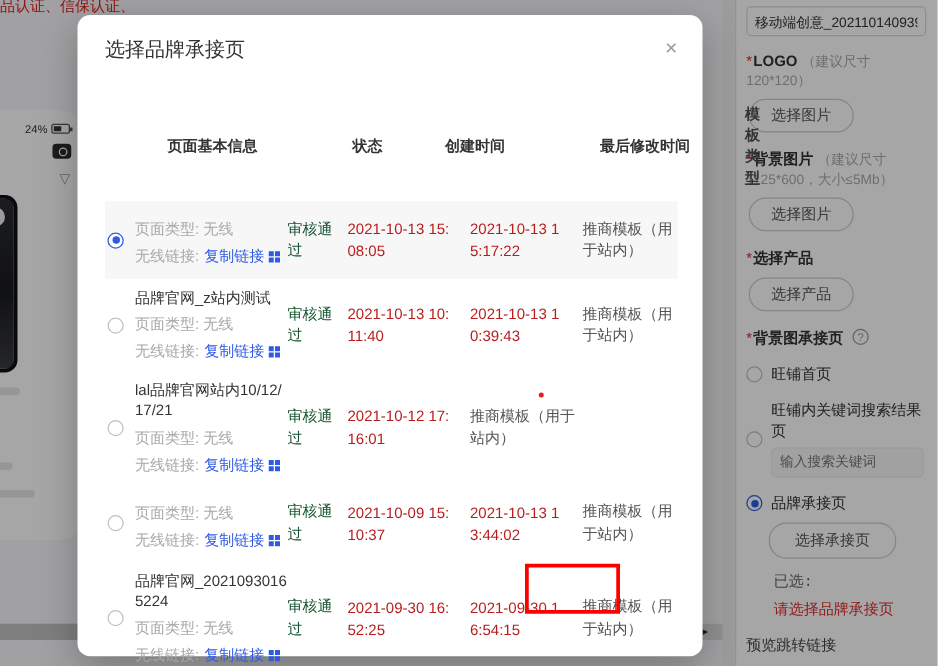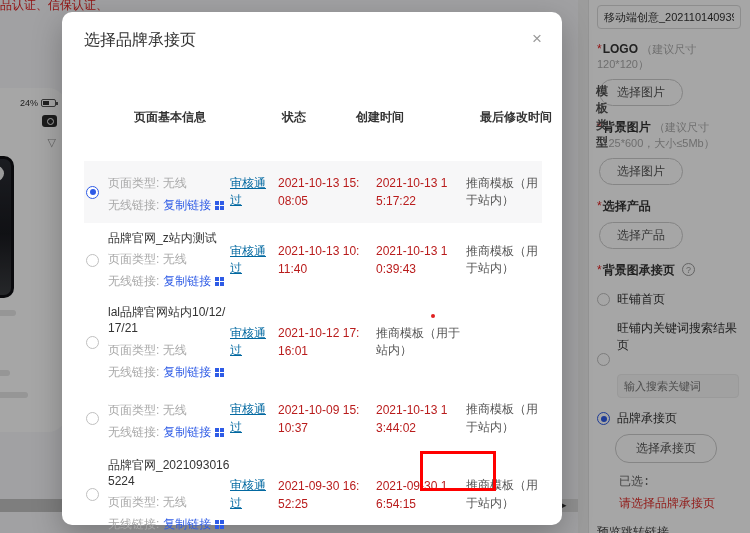--- a/index.html
+++ b/index.html
@@ -62,21 +62,21 @@
   }
   .help-circle {
     display:inline-block; width:13px; height:13px; border:1px solid #999; border-radius:50%;
     color:#999; font-size:9px; line-height:12px; text-align:center; vertical-align:1px; margin-left:4px;
   }
   .radio-row { display:flex; align-items:center; gap:7px; margin-top:12px; }
   .radio { width:13px; height:13px; border:1px solid #c0c0c0; border-radius:50%; background:#fff; flex:none; }
   .radio.checked { border-color:#2e5be6; position:relative; }
   .radio.checked::after { content:""; position:absolute; left:2.5px; top:2.5px; width:6px; height:6px; background:#2e5be6; border-radius:50%; }
   .kw-wrap { margin-top:12px; display:flex; align-items:center; gap:7px; }
-  .kw-col { display:flex; flex-direction:column; gap:20px; }
+  .kw-col { display:flex; flex-direction:column; gap:4px; }
   .kw-label { color:#333; }
   .kw-input { width:122px; height:24px; border:1px solid #ededed; border-radius:4px; background:#f7f7f7; font-size:11px; padding:0 6px; color:#bbb;
     font-family:"Liberation Sans","DejaVu Sans",sans-serif; }
   .sel-btn { margin-left:18px; padding:5px 20px; }
   .selected-line { margin-top:10px; margin-left:22px; color:#666;font-family:Liberation Mono, monospace; }
   .warn-line { margin-top:5px; margin-left:22px; color:#e0302d; }
   .preview-line { margin-top:12px; margin-left:0; color:#444; }
 
   
   .overlay { position:absolute; inset:0; background:rgba(0,0,0,0.35); z-index:5; }
@@ -97,21 +97,21 @@
   .rname { color:#333; line-height:1.35; word-break:break-all; }
   .rsub { color:#a8a8a8; margin-top:5px; }
   .rlink { color:#a8a8a8; margin-top:5px; display:flex; align-items:center; gap:4px; }
   .copy-link { color:#2e5be6; font-weight:normal; cursor:pointer; }
   .qr-icon { display:inline-block; width:9px; height:9px; flex:none;
     background:
       linear-gradient(#2e5be6,#2e5be6) 0 0/4px 4px no-repeat,
       linear-gradient(#2e5be6,#2e5be6) 100% 0/4px 4px no-repeat,
       linear-gradient(#2e5be6,#2e5be6) 0 100%/4px 4px no-repeat,
       linear-gradient(#2e5be6,#2e5be6) 100% 100%/4px 4px no-repeat; }
-  .rstatus { color:#0369a1; padding-right:6px; line-height:1.45;text-decoration:underline; }
+  .rstatus { color:#14532d; padding-right:6px; line-height:1.45; }
   .rdate { color:#b91c1c; padding-right:10px; word-break:break-all; line-height:1.5; }
   .rtmpl { color:#555; line-height:1.45; }
   .cell-radio { justify-self:start; margin-left:2px; }
 
   .pag-line { border-top:1px solid #f0f0f0; margin-top:2px; padding-top:10px;
     display:flex; justify-content:flex-end; align-items:center; gap:9px; }
   .pag-item { min-width:20px; height:20px; display:flex; align-items:center; justify-content:center;
     font-size:12px; color:#555; border-radius:3px; cursor:pointer; }
   .pag-prev { background:#f2f2f2; color:#c9c9c9; }
   .pag-active { background:#2e5be6; color:#fff; }

